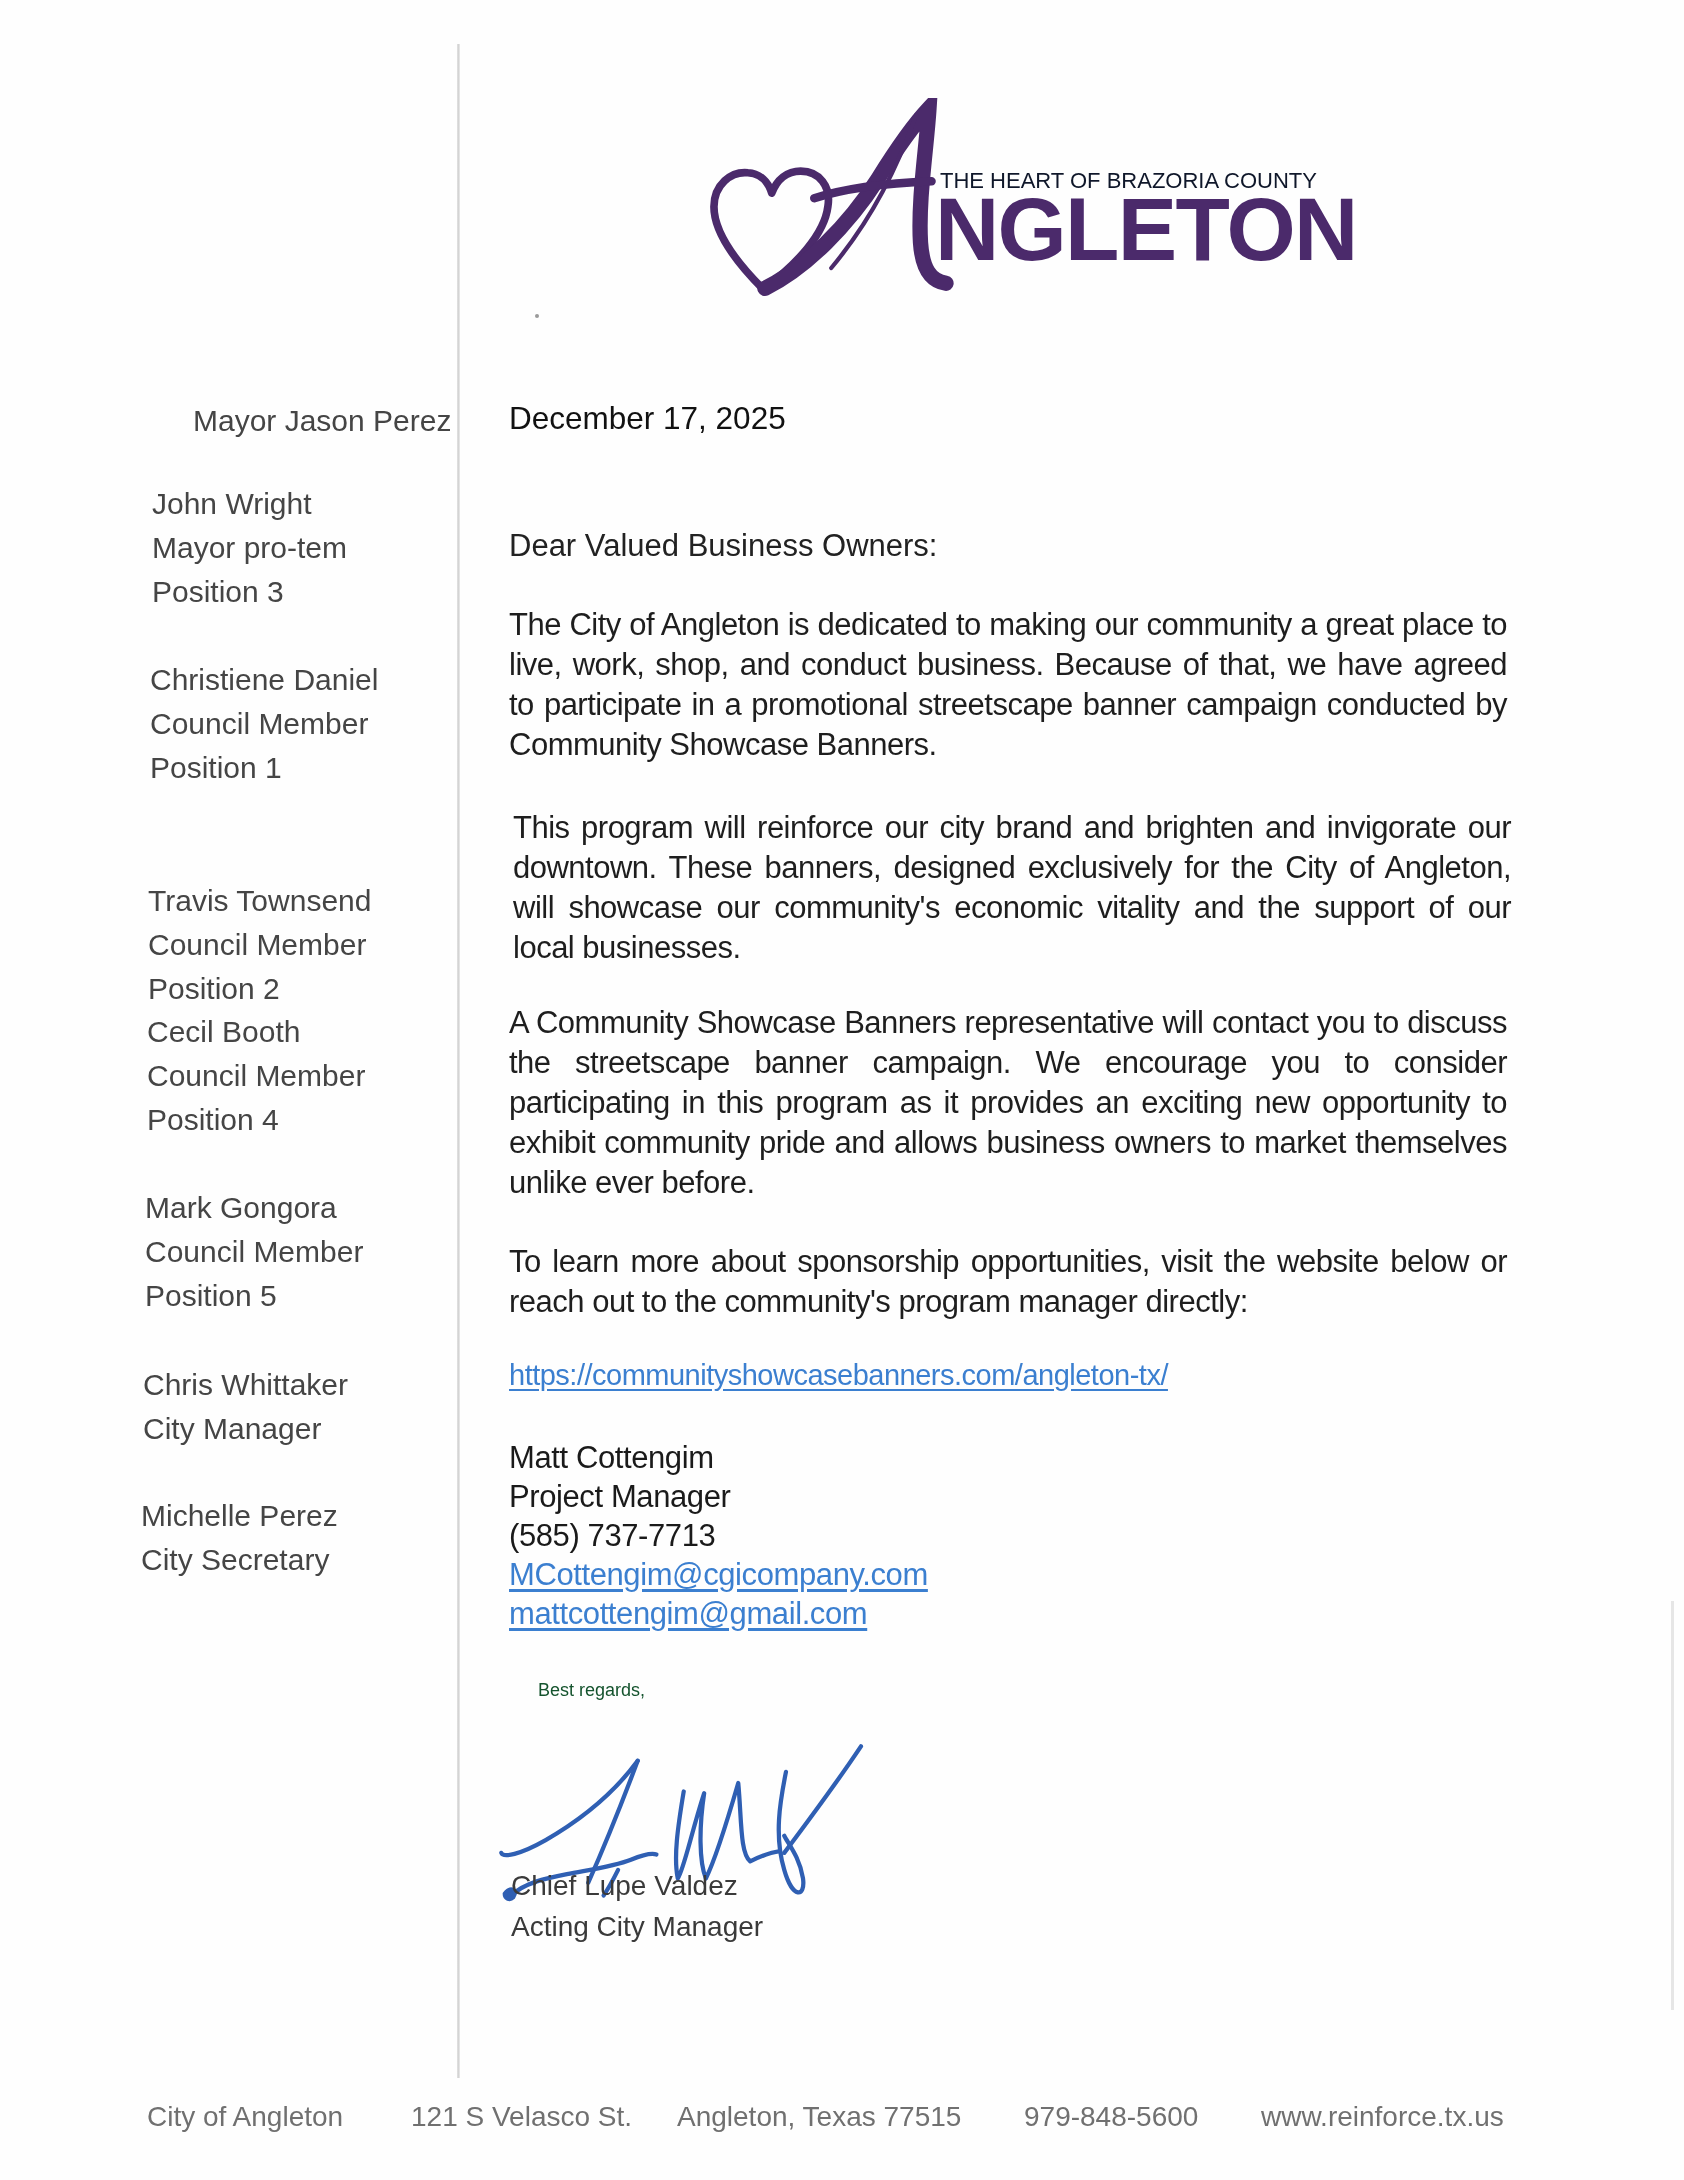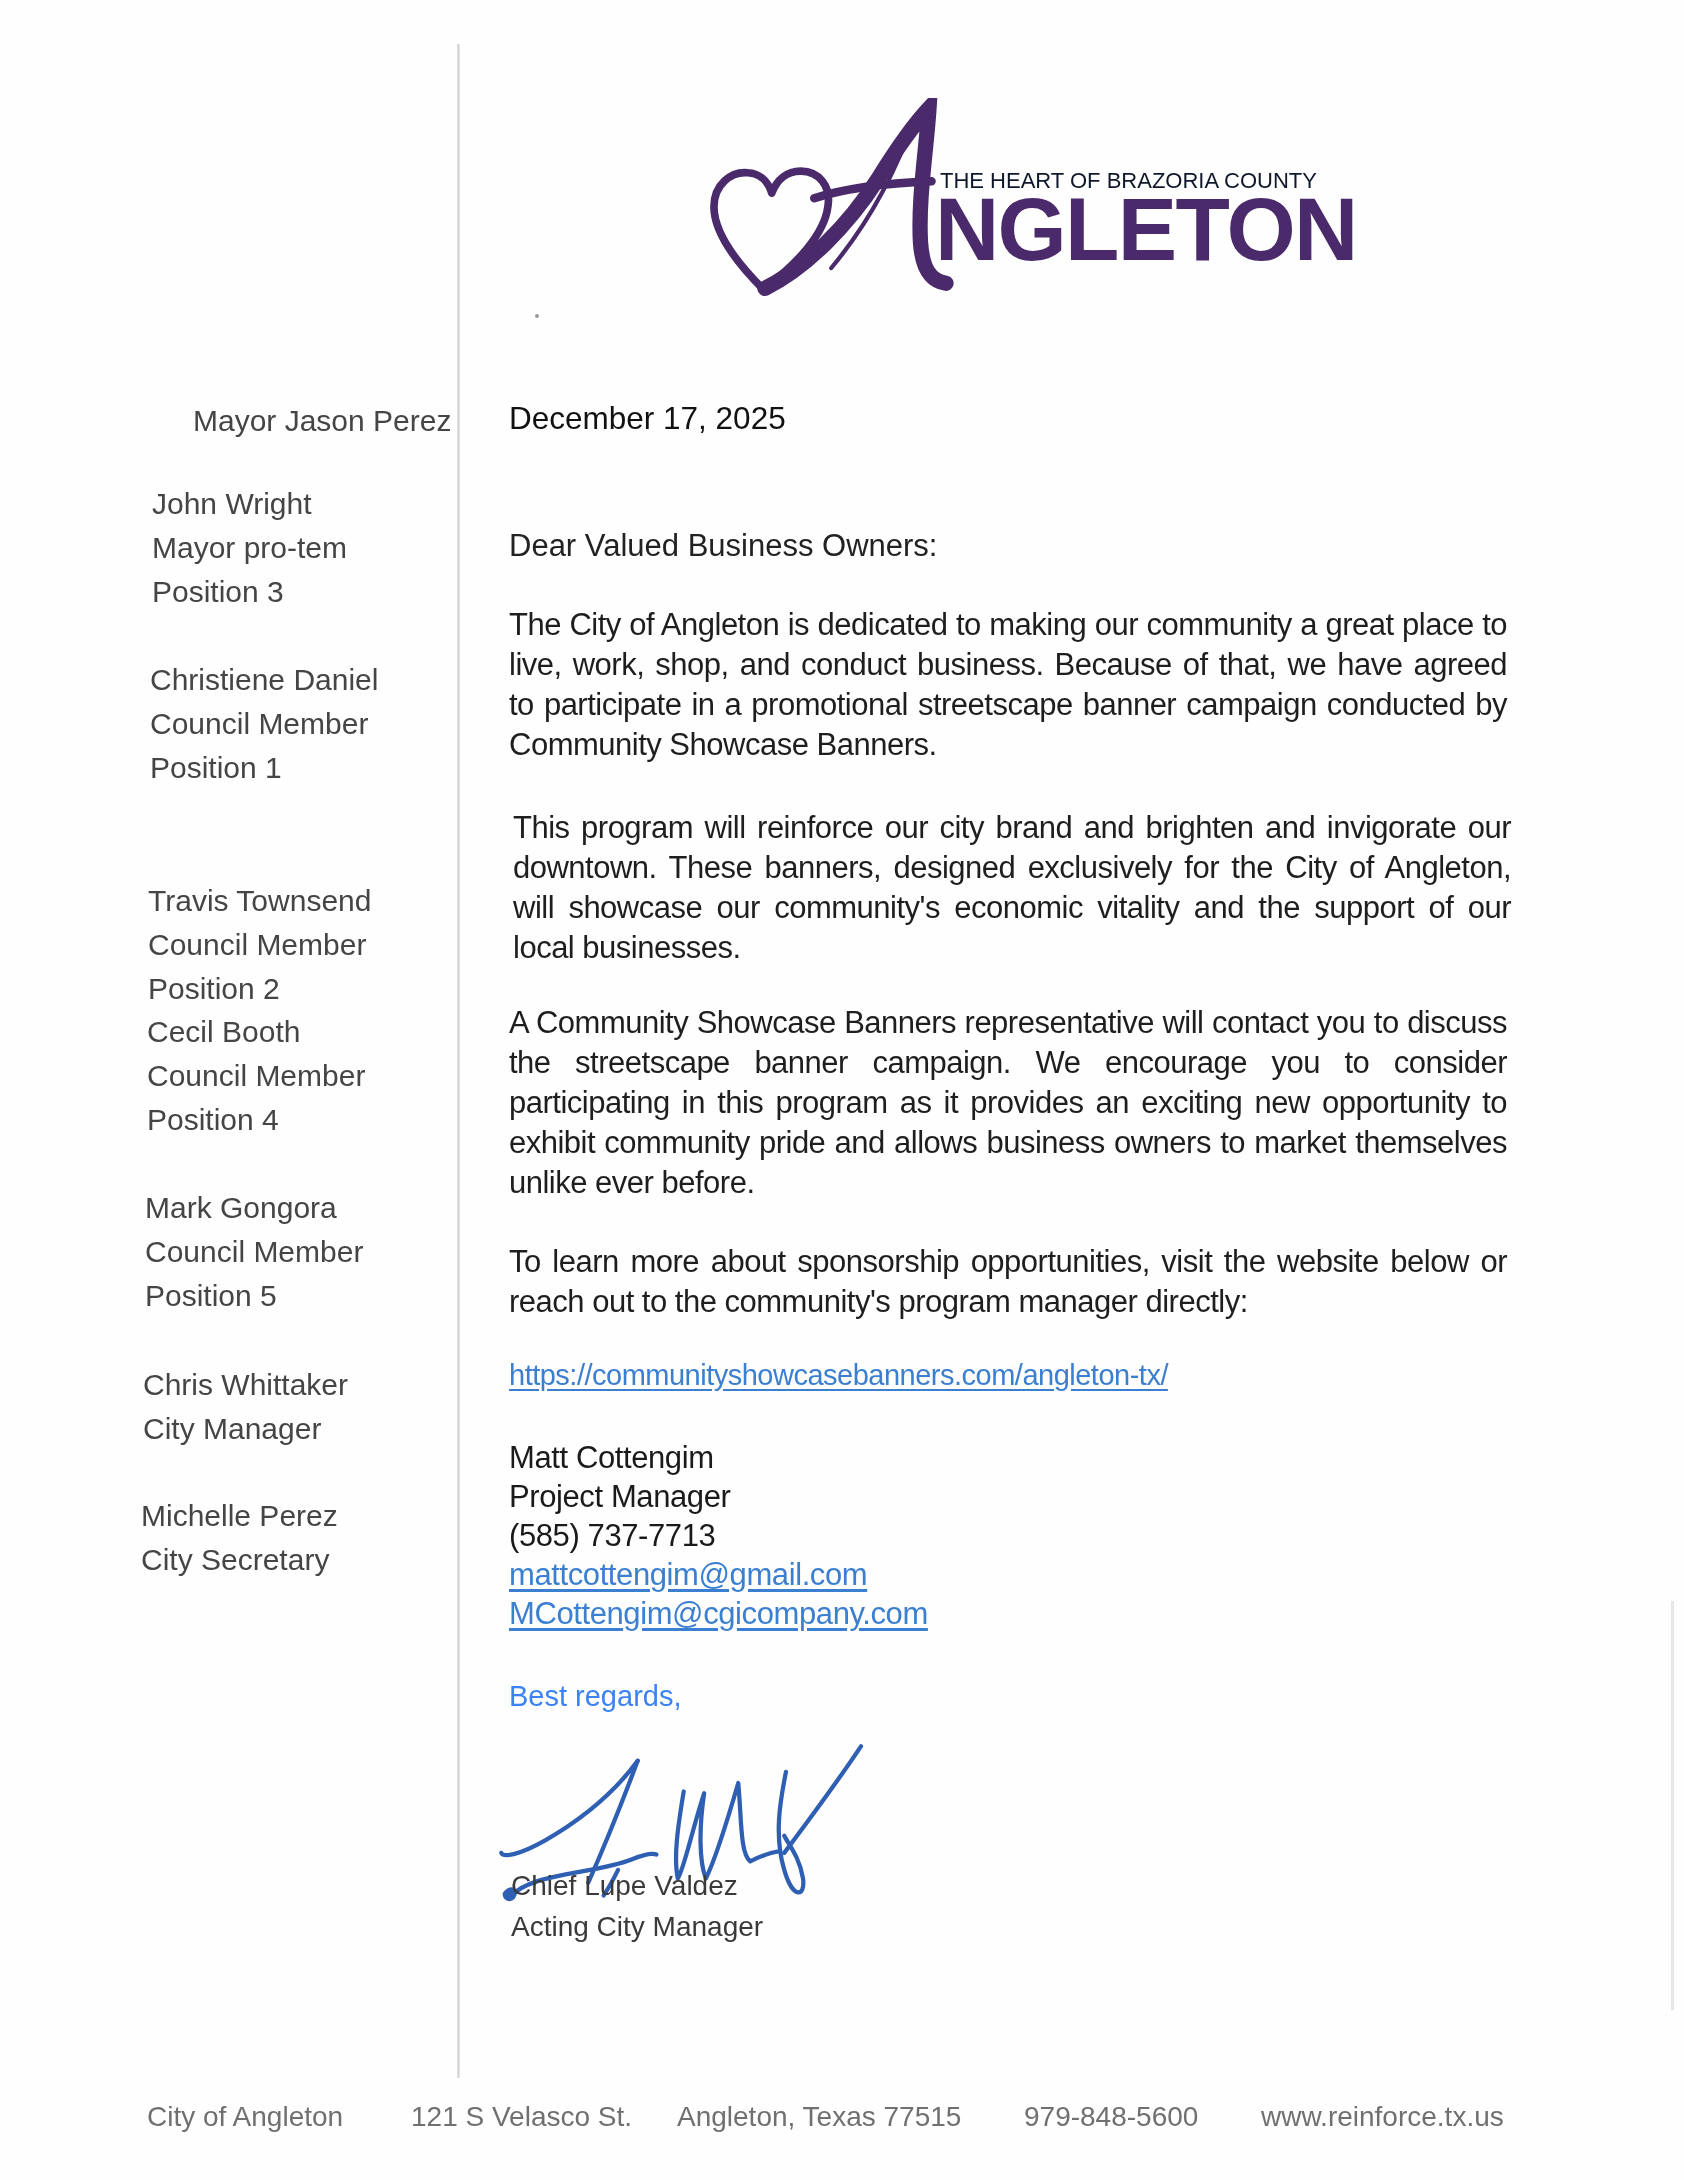--- a/index.html
+++ b/index.html
@@ -141,24 +141,24 @@
     top: 1438px;
     font-size: 31px;
     line-height: 39px;
     color: #1a1a1a;
     letter-spacing: -0.4px;
   }
   .contact div { white-space: nowrap; }
 
   .closing {
     position: absolute;
-    left: 509px;
+    left: 538px;
     top: 1680px;
-    font-size: 29px;
-    color: #3b82f6;
+    font-size: 18px;
+    color: #14532d;
     white-space: nowrap;
   }
   .signature {
     position: absolute;
     left: 486px;
     top: 1708px;
     width: 392px;
     height: 196px;
   }
   .signer {
@@ -257,22 +257,22 @@
   <p class="para" style="top:804px; margin:4px;">This program will reinforce our city brand and brighten and invigorate our downtown. These banners, designed exclusively for the City of Angleton, will showcase our community's economic vitality and the support of our local businesses.</p>
   <p class="para" style="top:1242px; margin:0;">To learn more about sponsorship opportunities, visit the website below or reach out to the community's program manager directly:</p>
   <p class="para" style="top:1003px; margin:0;">A Community Showcase Banners representative will contact you to discuss the streetscape banner campaign. We encourage you to consider participating in this program as it provides an exciting new opportunity to exhibit community pride and allows business owners to market themselves unlike ever before.</p>
 
   <a class="url link">https://communityshowcasebanners.com/angleton-tx/</a>
 
   <div class="contact">
     <div>Matt Cottengim</div>
     <div>Project Manager</div>
     <div>(585) 737-7713</div>
+    <div><a class="link">MCottengim@cgicompany.com</a></div>
     <div><a class="link">mattcottengim@gmail.com</a></div>
-    <div><a class="link">MCottengim@cgicompany.com</a></div>
   </div>
 
   <div class="closing">Best regards,</div>
 
   <svg class="signature" viewBox="0 0 460 230">
     <g fill="none" stroke="#2f5fb3" stroke-width="5" stroke-linecap="round" stroke-linejoin="round">
       <path d="M18 170 C 20 176, 40 172, 70 155 C 110 132, 150 100, 178 62"></path>
       <path d="M178 62 C 160 110, 140 160, 120 205"></path>
       <path d="M30 220 C 45 205, 70 200, 95 195 C 120 190, 150 186, 170 178 C 185 172, 195 170, 200 172"></path>
       <path d="M155 190 C 150 200, 145 210, 138 220"></path>

